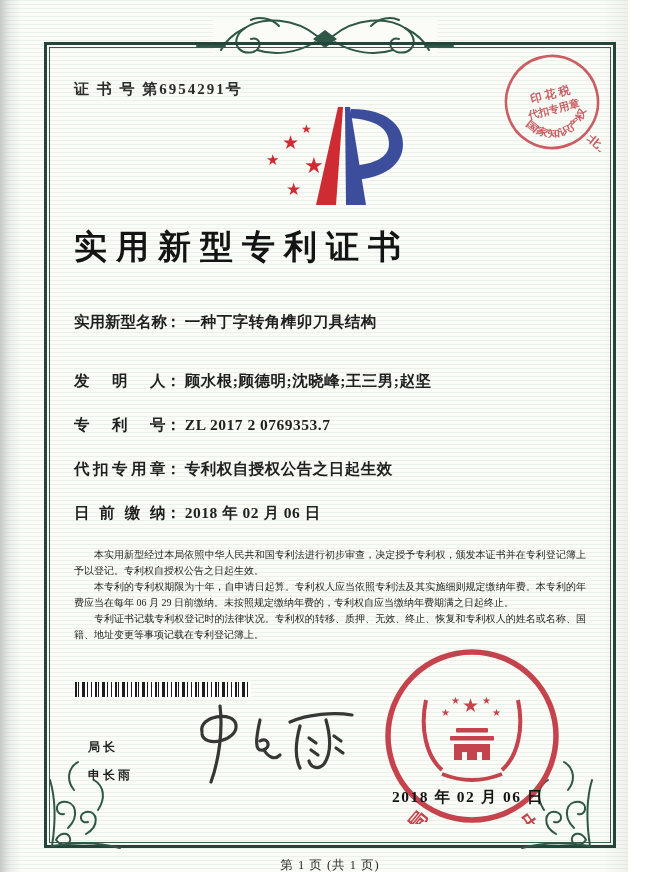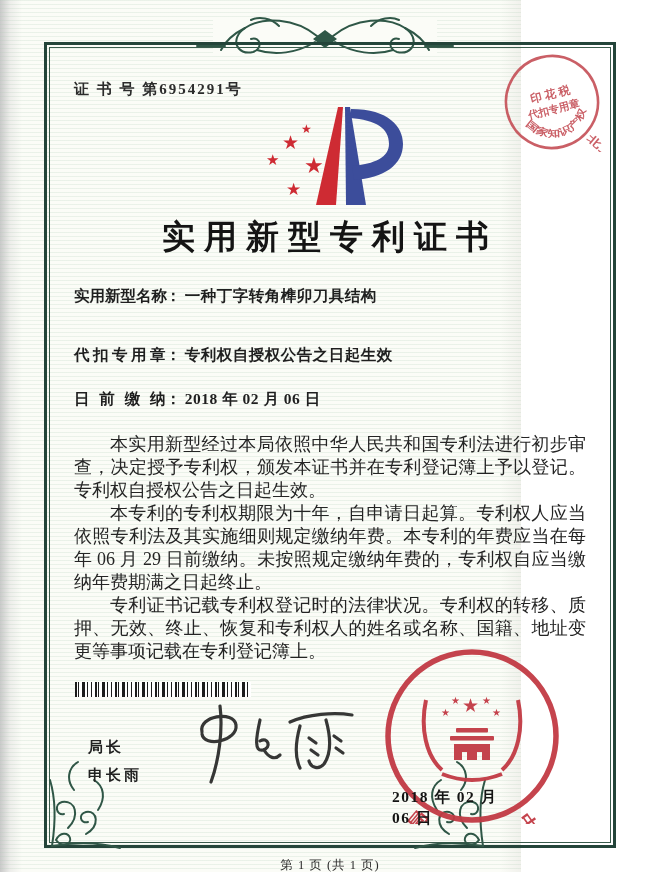--- a/index.html
+++ b/index.html
@@ -1,47 +1,47 @@
 <!DOCTYPE html>
 <html><head>
 <meta charset="utf-8">
 <style>
   * { margin:0; padding:0; box-sizing:border-box; }
   html,body { width:650px; height:872px; overflow:hidden;
     font-family:"Liberation Serif","DejaVu Serif",serif; }
-  .page { position:relative; width:521px; height:872px;
+  .page { position:relative; width:628px; height:872px;
     background:
       repeating-linear-gradient(180deg, rgba(173,204,180,.22) 0 1px, rgba(0,0,0,0) 1px 4px),
       linear-gradient(90deg,#c9c9c9 0,#ededea 10px,#fbfcf7 22px,#fbfcf7 96%,#f1f1ec 100%);
     color:#1f1f1f; }
   .frame { position:absolute; left:44px; top:42px; width:572px; height:806px;
     border:3px solid #24453a; }
   .frame-inner { position:absolute; inset:2px; border:1px solid #3a5c4d; }
   .content { position:absolute; left:44px; top:42px; width:572px; height:806px; padding:0 30px; }
   .cert-no { margin-top:38px; font-size:15px; letter-spacing:2px; font-weight:600; color:#2b2b2b; }
   .logo { display:block; margin:4px auto 0 auto; }
-  .title { margin-top:6px; text-align:center; font-size:33px; font-weight:700;
+  .title { margin-top:16px; font-size:33px; font-weight:700;
     letter-spacing:9px; color:#141414; }
-  .fields { margin-top:26px; }
+  .fields { margin-top:42px; }
   .field-row { font-size:15.5px; font-weight:600; margin-bottom:23px; white-space:nowrap; }
   .field-row.first { margin-bottom:38px; }
   .field-label { display:inline-block; width:5.9em; text-align:justify; text-align-last:justify; }
   .field-label.natural { text-align-last:auto; }
   .field-value { letter-spacing:.5px; }
-  .body-text { margin-top:6px; font-size:18px; line-height:23px; text-align:justify;
+  .body-text { margin-top:6px; font-size:10px; line-height:16px; text-align:justify;
     color:#242424; font-weight:500; }
   .body-text p { text-indent:2em; }
   .barcode { position:absolute; left:75px; top:682px; width:176px; height:15px;
     background:repeating-linear-gradient(90deg,
       #1c1c1c 0 2px,#fff 2px 3px,#1c1c1c 3px 4px,#fff 4px 7px,
       #1c1c1c 7px 10px,#fff 10px 12px,#1c1c1c 12px 13px,#fff 13px 16px,
       #1c1c1c 16px 17px,#fff 17px 20px); }
   .director { position:absolute; left:88px; top:733px;
     font-family:"Liberation Sans","DejaVu Sans",sans-serif; font-weight:700;
-    font-size:15px; color:#222; letter-spacing:3px; line-height:28px; }
+    font-size:12px; color:#222; letter-spacing:3px; line-height:28px; }
   .signature { position:absolute; left:178px; top:698px; }
   .official-seal { position:absolute; left:384px; top:648px; opacity:.95; }
   .date-stamp { position:absolute; left:392px; top:787px; z-index:6; font-size:15.5px;
     font-weight:700; letter-spacing:1.5px; color:#141414; }
   .tax-seal { position:absolute; left:502px; top:52px; opacity:.88; }
   .page-footer { position:absolute; left:44px; top:826px; width:572px; text-align:center;
     font-size:12.5px; color:#2a2a2a; letter-spacing:1px;margin-top:31px; }
   .top-ornament { position:absolute; left:195px; top:6px; }
   .corner-flourish { position:absolute; }
   .corner-flourish.left  { left:46px; bottom:22px; }
@@ -113,20 +113,28 @@
       <path d="M97,6 C135,6 149,24 149,41 C149,62 130,75 100,77 L98,63
                C121,61 135,54 135,41 C135,25 122,17 96,15 Z" fill="#3c4d9b"></path>
     </svg>
 
     <div class="title">实用新型专利证书</div>
 
     <div class="fields">
       <div class="field-row first">
         <span class="field-label natural">实用新型名称</span><span>：</span>
         <span class="field-value">一种丁字转角榫卯刀具结构</span>
+      </div>
+      <div class="field-row">
+        <span class="field-label">发明人</span><span>：</span>
+        <span class="field-value">顾水根;顾德明;沈晓峰;王三男;赵坚</span>
+      </div>
+      <div class="field-row">
+        <span class="field-label">专利号</span><span>：</span>
+        <span class="field-value">ZL 2017 2 0769353.7</span>
       </div>
       <div class="field-row">
         <span class="field-label">代扣专用章</span><span>：</span>
         <span class="field-value">专利权自授权公告之日起生效</span>
       </div>
       <div class="field-row">
         <span class="field-label">日前缴纳</span><span>：</span>
         <span class="field-value">2018 年 02 月 06 日</span>
       </div>
     </div>

